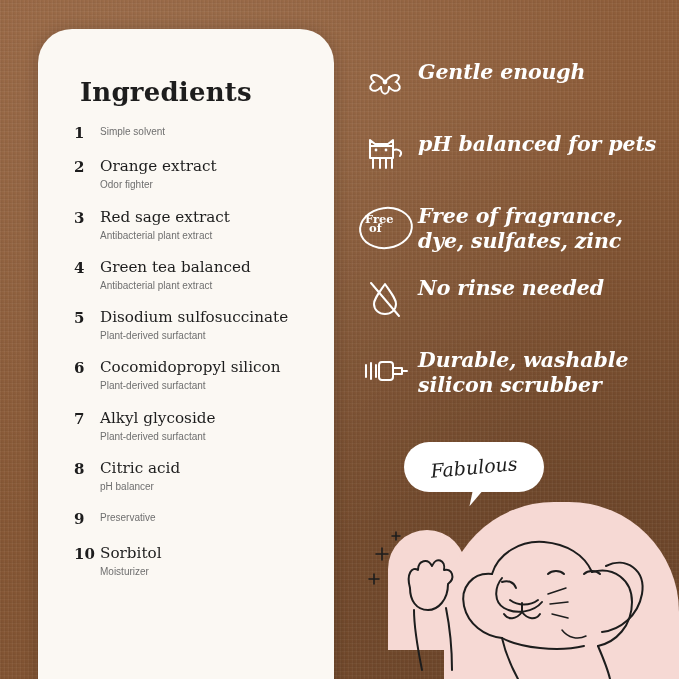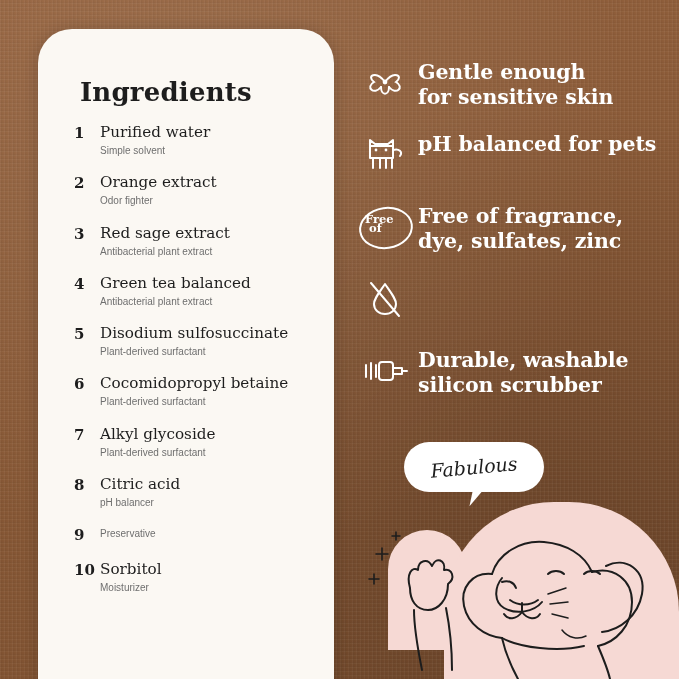--- a/index.html
+++ b/index.html
@@ -109,20 +109,21 @@
   }
   .benefit-label {
     flex: 1 1 auto;
     font-family: "DejaVu Serif", serif;
     font-weight: 700;
     font-size: 20.5px;
     line-height: 25px;
     color: #ffffff;
     padding-top: 4px;
     letter-spacing: -0.1px;
+    font-style: italic;
   }
   .benefit-label .l2 { display: block; }
 
   
   .freeof {
     position: relative;
     width: 52px;
     height: 44px;
     color: #fff;
     font-family: "DejaVu Serif", serif;
@@ -210,21 +211,20 @@
 
 <div id="page">
 
   <div id="card">
     <div id="card-title">Ingredients</div>
     <div id="ing-list">
 
       <div class="ing-row">
         <div class="ing-num">1</div>
         <div class="ing-text">
-          <div class="ing-name">Purified water</div>
           <div class="ing-desc">Simple solvent</div>
         </div>
       </div>
 
       <div class="ing-row">
         <div class="ing-num">2</div>
         <div class="ing-text">
           <div class="ing-name">Orange extract</div>
           <div class="ing-desc">Odor fighter</div>
         </div>
@@ -250,21 +250,21 @@
         <div class="ing-num">5</div>
         <div class="ing-text">
           <div class="ing-name">Disodium sulfosuccinate</div>
           <div class="ing-desc">Plant-derived surfactant</div>
         </div>
       </div>
 
       <div class="ing-row">
         <div class="ing-num">6</div>
         <div class="ing-text">
-          <div class="ing-name">Cocomidopropyl betaine</div>
+          <div class="ing-name">Cocomidopropyl silicon</div>
           <div class="ing-desc">Plant-derived surfactant</div>
         </div>
       </div>
 
       <div class="ing-row">
         <div class="ing-num">7</div>
         <div class="ing-text">
           <div class="ing-name">Alkyl glycoside</div>
           <div class="ing-desc">Plant-derived surfactant</div>
         </div>
@@ -302,21 +302,20 @@
       <div class="benefit-icon">
         <svg width="46" height="46" viewBox="0 0 46 46" fill="none" stroke="#ffffff" stroke-width="2" stroke-linecap="round">
           <path d="M23 22 C14 10, 4 16, 12 22 C3 27, 12 36, 19 27"></path>
           <path d="M23 22 C32 10, 42 16, 34 22 C43 27, 34 36, 27 27"></path>
           <path d="M19 27 C19 36, 27 36, 27 27"></path>
           <circle cx="23" cy="22" r="2.4" fill="#ffffff" stroke="none"></circle>
         </svg>
       </div>
       <div class="benefit-label">
         <span>Gentle enough</span>
-        <span class="l2">for sensitive skin</span>
       </div>
     </div>
 
     <div class="benefit">
       <div class="benefit-icon">
         <svg width="46" height="42" viewBox="0 0 46 42" fill="none" stroke="#ffffff" stroke-width="2" stroke-linecap="round" stroke-linejoin="round">
           <path d="M8 12 L8 6 L13 10 L26 10 L31 6 L31 12"></path>
           <path d="M8 12 L8 24 L31 24 L31 12 Z"></path>
           <path d="M11 24 L11 34 M18 24 L18 34 M24 24 L24 34 M30 24 L30 34"></path>
           <path d="M31 16 C37 14, 41 18, 38 22"></path>
@@ -343,20 +342,23 @@
       </div>
     </div>
 
     <div class="benefit">
       <div class="benefit-icon">
         <svg width="42" height="44" viewBox="0 0 42 44" fill="none" stroke="#ffffff" stroke-width="2" stroke-linecap="round" stroke-linejoin="round">
           <path d="M21 7 C14 17, 10 22, 10 27 C10 33, 15 37, 21 37 C27 37, 32 33, 32 27 C32 22, 28 17, 21 7 Z"></path>
           <path d="M7 6 L35 39"></path>
         </svg>
       </div>
+      <div class="benefit-label">
+        <span>No rinse needed</span>
+      </div>
     </div>
 
     <div class="benefit">
       <div class="benefit-icon">
         <svg width="50" height="40" viewBox="0 0 50 40" fill="none" stroke="#ffffff" stroke-width="2" stroke-linecap="round" stroke-linejoin="round">
           <path d="M6 14 L6 26 M11 12 L11 28 M16 14 L16 26"></path>
           <rect x="19" y="11" width="14" height="18" rx="3"></rect>
           <path d="M33 17 L42 17 L42 23 L33 23"></path>
           <path d="M42 20 L47 20"></path>
         </svg>

